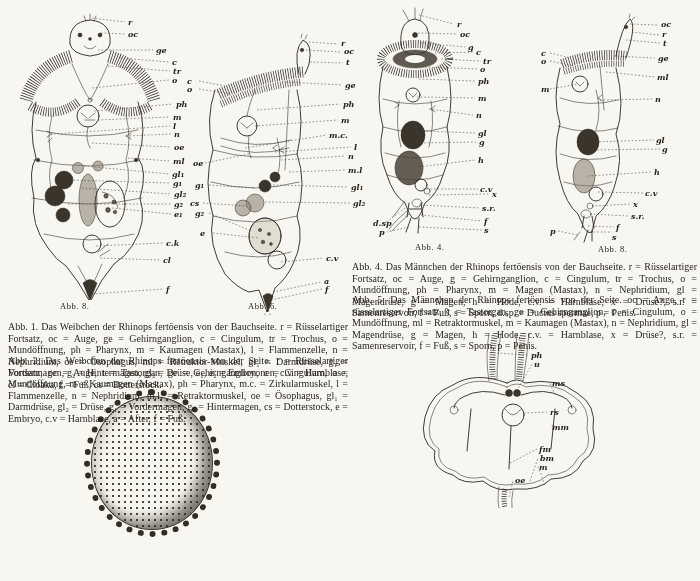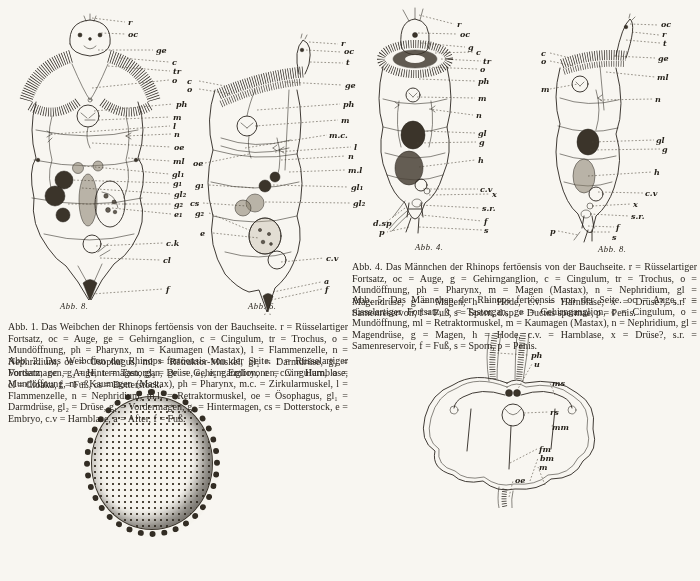--- a/index.html
+++ b/index.html
@@ -11,21 +11,21 @@
   .fig{position:absolute;}
   .ink{fill:none;stroke:#2b2620;stroke-width:.9;stroke-linecap:round;stroke-linejoin:round;}
   .thin{stroke-width:.55;}
   .cil{fill:none;stroke:#2b2620;stroke-dasharray:.7 1.7;}
   .dk{fill:#3b342a;stroke:#2b2620;stroke-width:.5;}
   .dk2{fill:#4a4237;fill-opacity:.85;stroke:#2b2620;stroke-width:.5;}
   .md{fill:#857b69;fill-opacity:.55;stroke:#2b2620;stroke-width:.5;}
   .lt{fill:#b9b09c;fill-opacity:.35;stroke:#2b2620;stroke-width:.55;}
   .ld{fill:none;stroke:#484134;stroke-width:.55;stroke-dasharray:1.7 1.9;}
   text.lbl{font-family:"DejaVu Serif",serif;font-style:italic;font-weight:700;font-size:8px;fill:#231f18;}
-  .fignum{position:absolute;font-size:8.5px;letter-spacing:.6px;color:#26211a;font-style:italic;}
+  .fignum{position:absolute;font-size:8.5px;letter-spacing:.6px;color:#26211a;}
   .cap{position:absolute;font-size:10px;line-height:1.15;text-align:justify;color:#2b2620;}
   .cap.center{text-align:center;}
   .egg{
     position:absolute;left:84px;top:389px;width:124px;height:136px;
     border:6px dotted #332d24;border-radius:50%;
     background:#f6f4ee;
   }
   .egg-inner{
     position:absolute;left:1px;top:1px;right:1px;bottom:1px;border-radius:50%;
     border:1px solid #3a342b;

